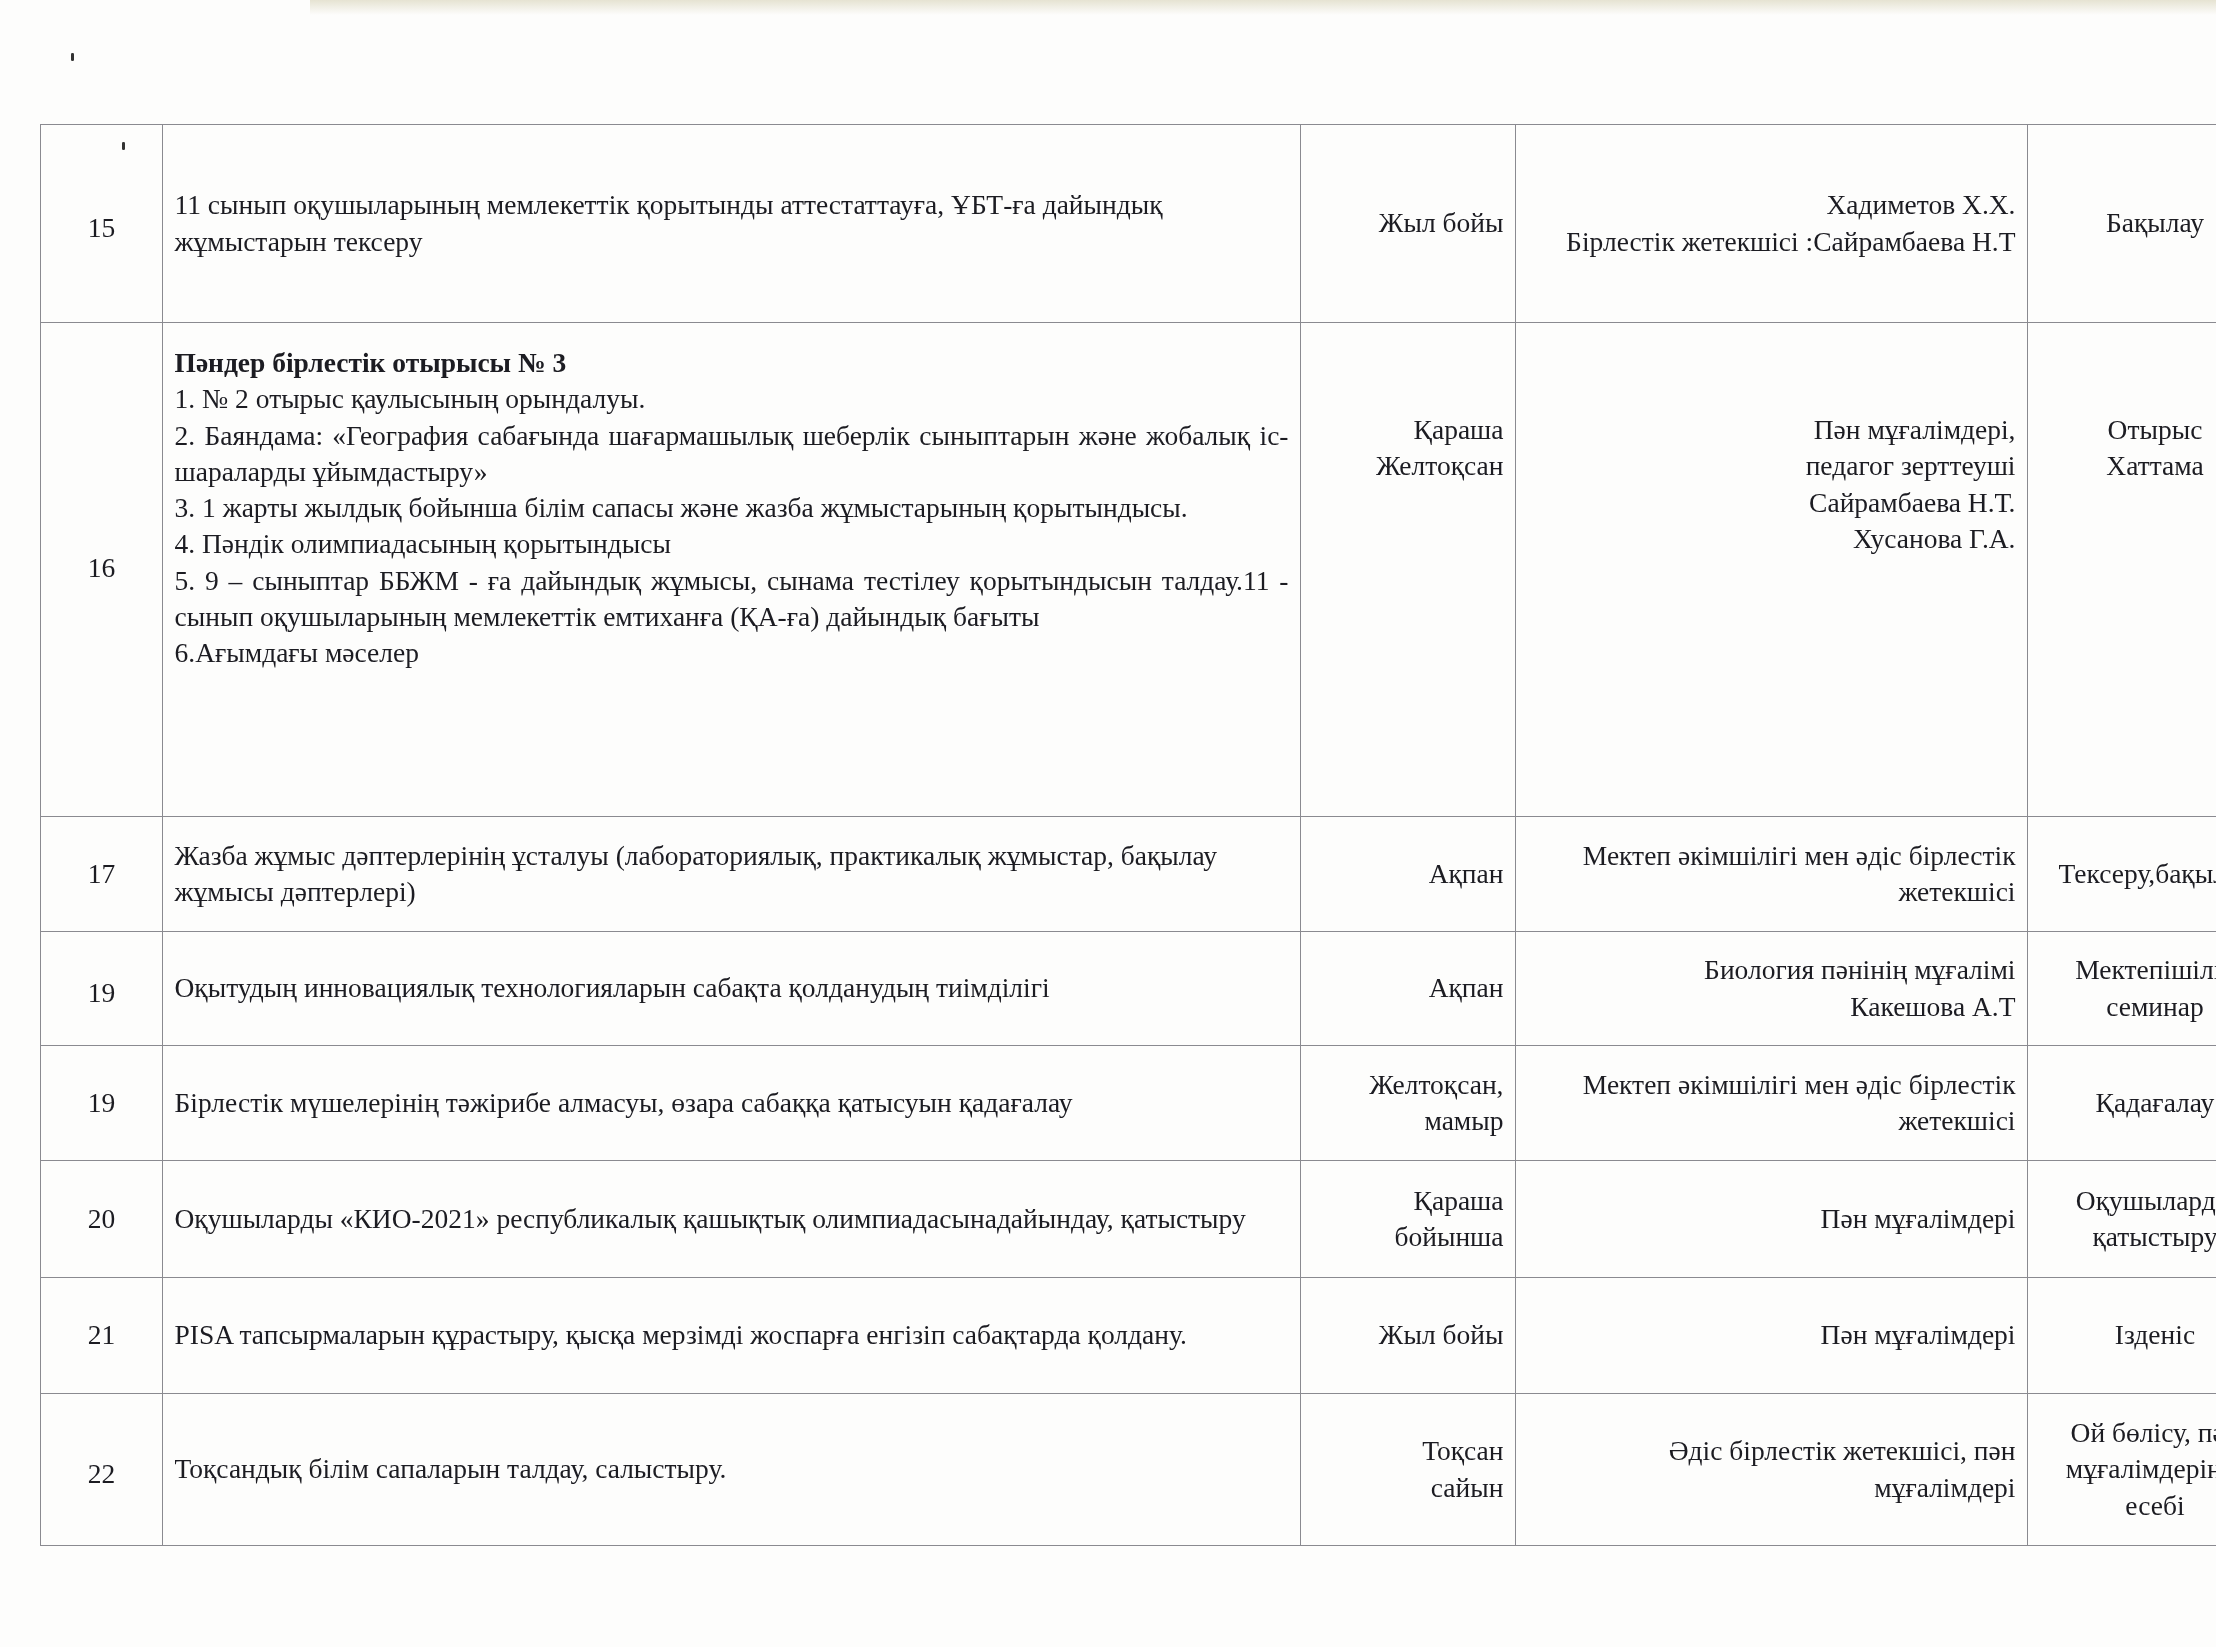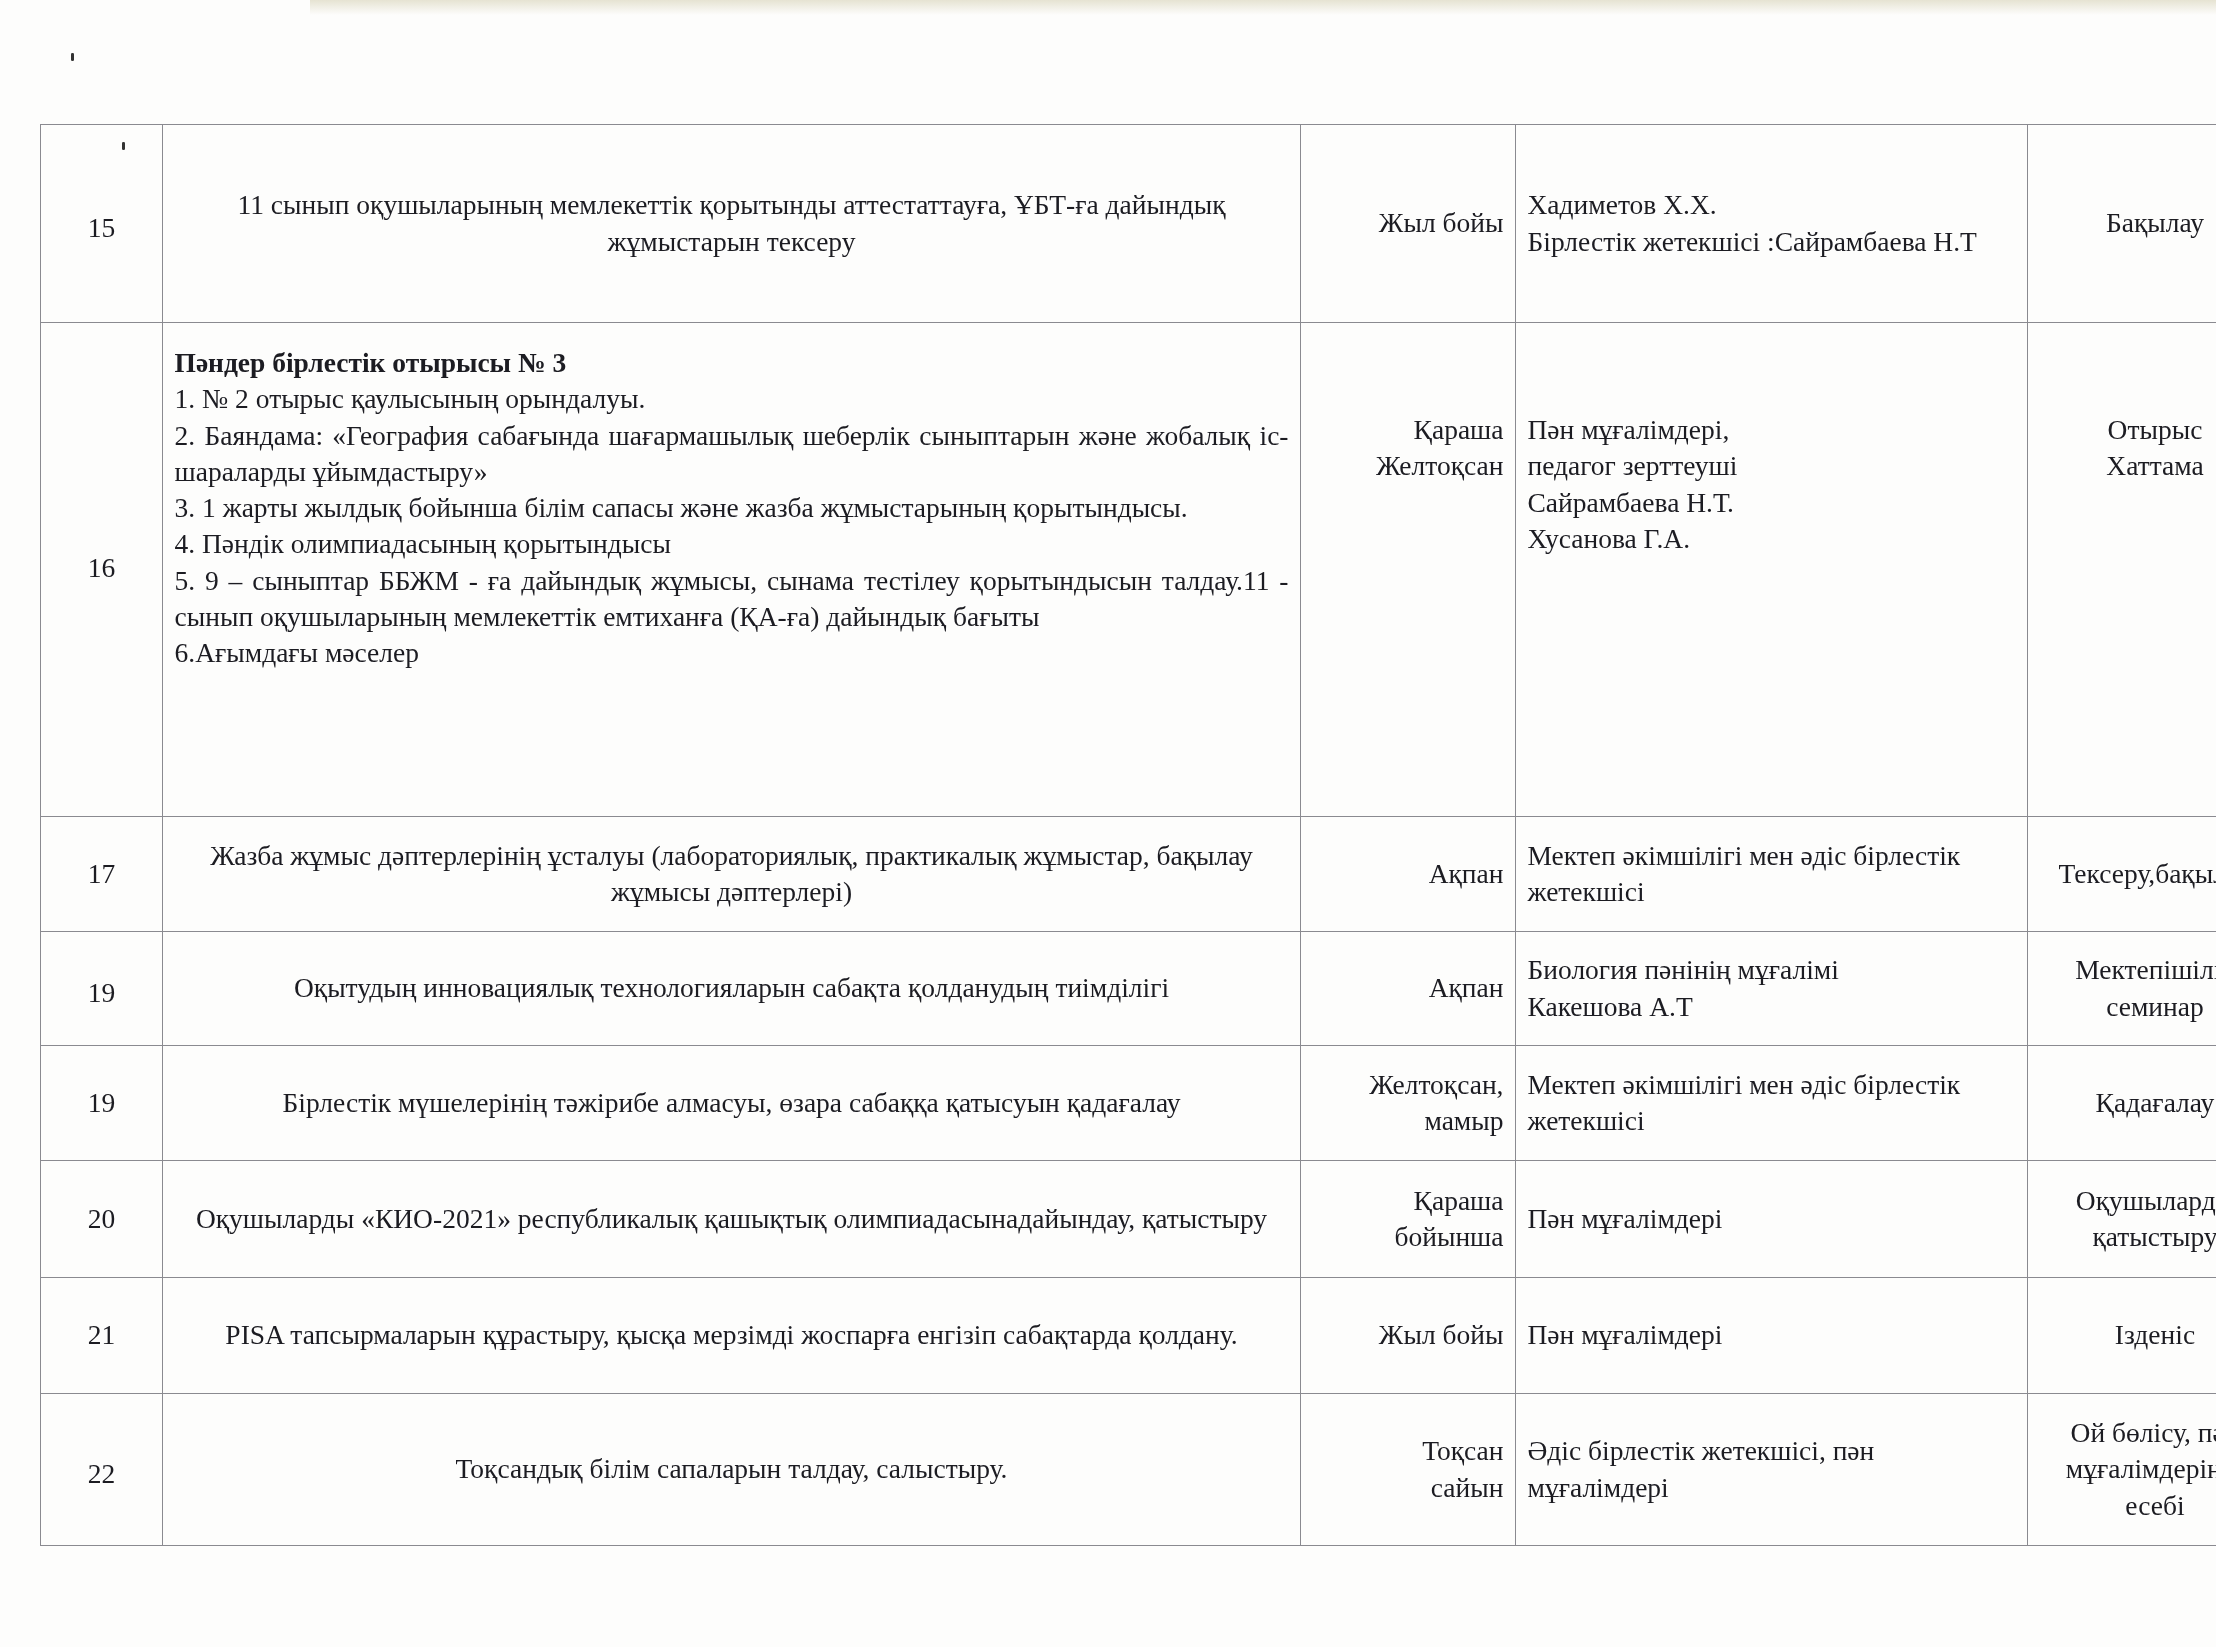--- a/index.html
+++ b/index.html
@@ -17,23 +17,23 @@
   table.plan {
     position: absolute; left: 40px; top: 124px; width: 2243px;
     border-collapse: collapse; table-layout: fixed;
     font-size: 27.5px; line-height: 1.32;
   }
   table.plan td {
     border: 1.3px solid #8a8a90; vertical-align: middle; padding: 8px 11.5px;
     word-wrap: break-word;
   }
   td.num { width: 98px; text-align: center; vertical-align: top; padding-top: 53px; padding-left: 17.7px; }
-  td.desc { text-align: center; }
+  td.desc { text-align: left; }
   td.when { width: 191px; text-align: right; }
-  td.resp { width: 488px; text-align: left; }
+  td.resp { width: 488px; text-align: right; }
   td.result { width: 231px; text-align: center; }
   tr.r15 { height: 198px; }
   tr.r16 { height: 494px; }
   tr.r17 { height: 115px; }
   tr.r18 { height: 114px; }
   tr.r19 { height: 115px; }
   tr.r20 { height: 117px; }
   tr.r21 { height: 116px; }
   tr.r22 { height: 152px; }
   tr.r15 td.num { padding-top: 17.7px; vertical-align: middle; }

